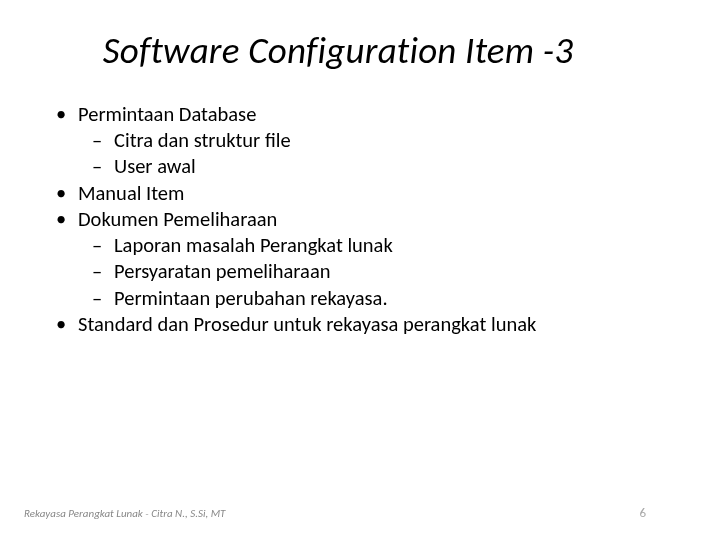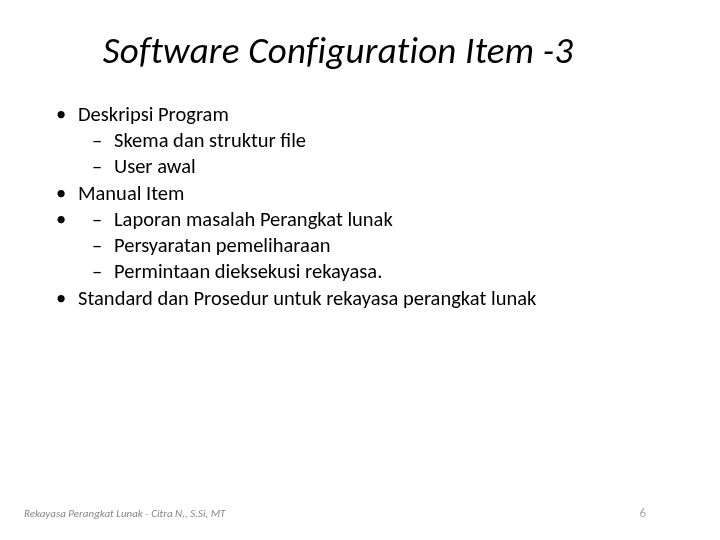--- a/index.html
+++ b/index.html
@@ -21,36 +21,37 @@
 
 <div class="slide">
 
   <h1 class="title">Software Configuration Item -3</h1>
 
   <div class="body">
     <ul class="level1">
 
 
       <li>
-        <span>Deskripsi Program</span>
+        <span>Permintaan Database</span>
         <ul class="level2">
-          <li><span>Skema dan struktur file</span></li>
+          <li><span>Citra dan struktur file</span></li>
           <li><span>User awal</span></li>
         </ul>
       </li>
 
       <li>
         <span>Manual Item</span>
       </li>
 
       <li>
+        <span>Dokumen Pemeliharaan</span>
         <ul class="level2">
           <li><span>Laporan masalah Perangkat lunak</span></li>
           <li><span>Persyaratan pemeliharaan</span></li>
-          <li><span>Permintaan dieksekusi rekayasa.</span></li>
+          <li><span>Permintaan perubahan rekayasa.</span></li>
         </ul>
       </li>
 
       <li>
         <span>Standard dan Prosedur untuk rekayasa perangkat lunak</span>
       </li>
 
     </ul>
   </div>
 

